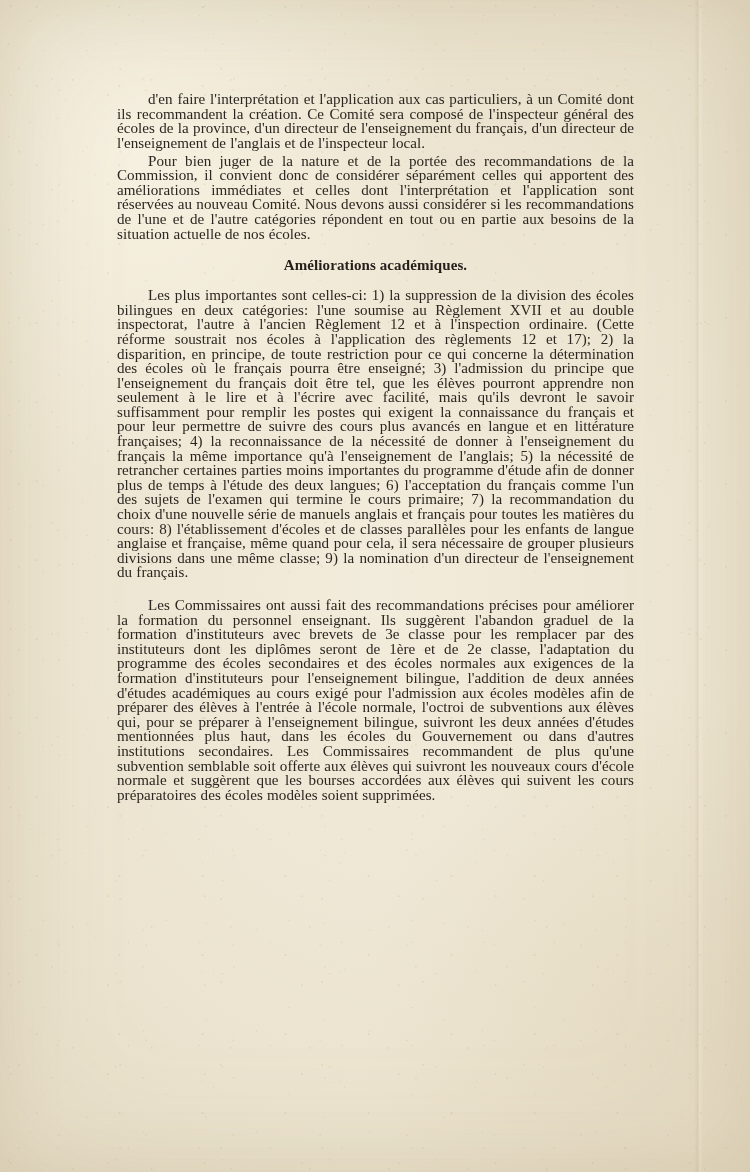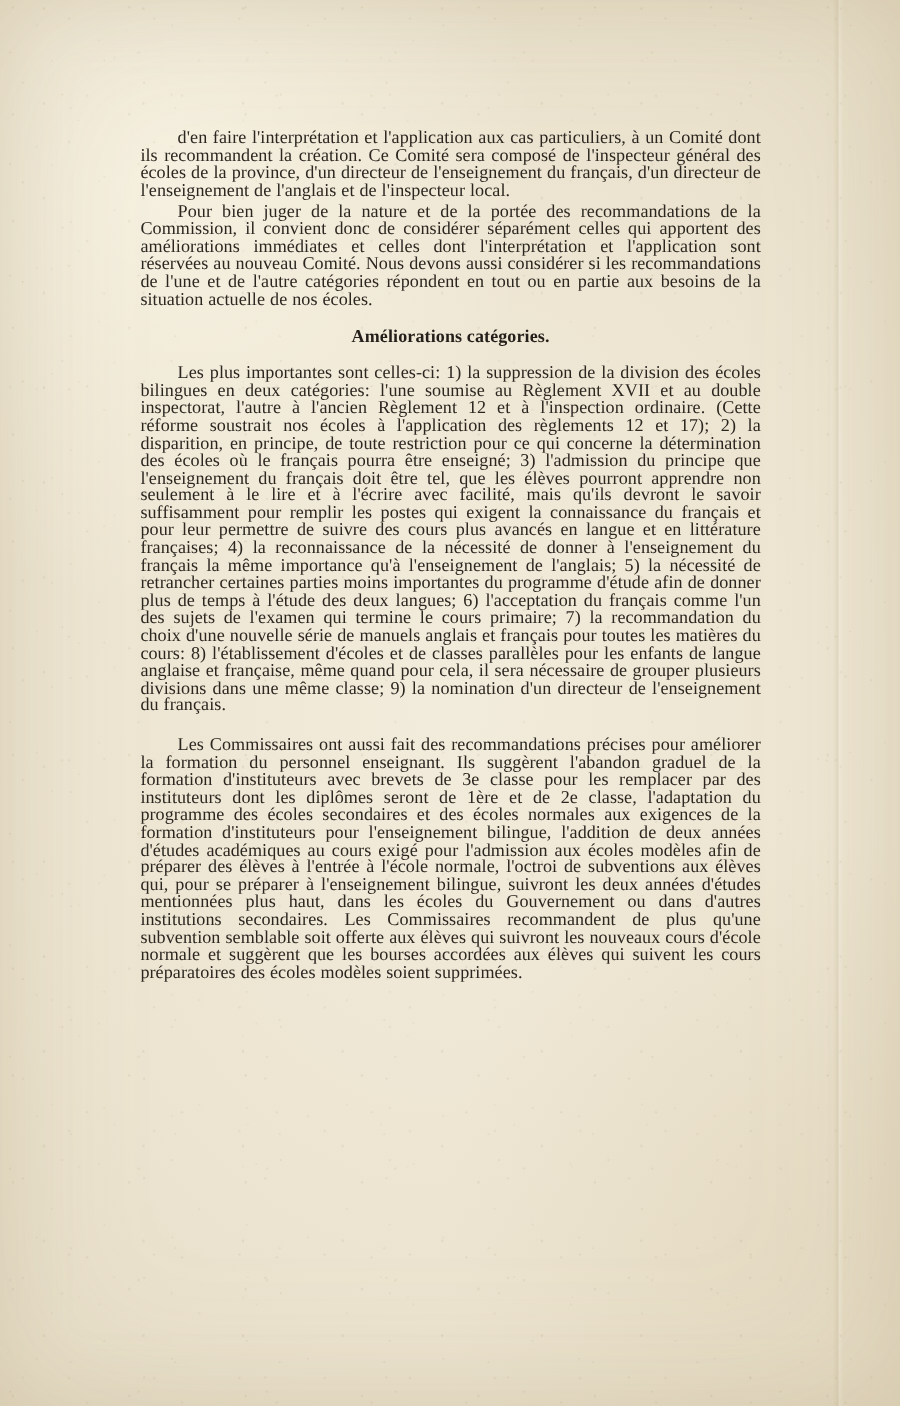--- a/index.html
+++ b/index.html
@@ -74,21 +74,21 @@
     inset: 0;
     pointer-events: none;
     box-shadow:
       inset 0 0 60px rgba(183,165,126,0.22),
       inset 0 0 140px rgba(183,165,126,0.12);
   }
 
   #column {
     position: absolute;
     left: 117px;
-    top: 108px;
+    top: 92px;
     width: 517px;
   }
 
   .para {
     margin: 0;
     color: #2b2620;
     font-size: 15.1px;
     line-height: 14.6px;
     text-align: justify;
     text-indent: 31px;
@@ -135,21 +135,21 @@
   <div id="grain"></div>
   <div id="crease"></div>
 
   <div id="column">
 
     <p class="para">d'en faire l'interprétation et l'application aux cas particuliers, à un Comité dont ils recommandent la création. Ce Comité sera composé de l'inspecteur général des écoles de la province, d'un directeur de l'enseignement du français, d'un directeur de l'enseignement de l'anglais et de l'inspecteur local.</p>
 
     <p class="para">Pour bien juger de la nature et de la portée des recommandations de la Commission, il convient donc de considérer séparément celles qui apportent des améliorations immédiates et celles dont l'interprétation et l'application sont réservées au nouveau Comité. Nous devons aussi considérer si les recommandations de l'une et de l'autre catégories répondent en tout ou en partie aux besoins de la situation actuelle de nos écoles.</p>
 
     <div class="heading-wrap">
-      <h2 class="heading">Améliorations catégories.</h2>
+      <h2 class="heading">Améliorations académiques.</h2>
     </div>
 
     <p class="para">Les plus importantes sont celles-ci: 1) la suppression de la division des écoles bilingues en deux catégories: l'une soumise au Règlement XVII et au double inspectorat, l'autre à l'ancien Règlement 12 et à l'inspection ordinaire. (Cette réforme soustrait nos écoles à l'application des règlements 12 et 17); 2) la disparition, en principe, de toute restriction pour ce qui concerne la détermination des écoles où le français pourra être enseigné; 3) l'admission du principe que l'enseignement du français doit être tel, que les élèves pourront apprendre non seulement à le lire et à l'écrire avec facilité, mais qu'ils devront le savoir suffisamment pour remplir les postes qui exigent la connaissance du français et pour leur permettre de suivre des cours plus avancés en langue et en littérature françaises; 4) la reconnaissance de la nécessité de donner à l'enseignement du français la même importance qu'à l'enseignement de l'anglais; 5) la nécessité de retrancher certaines parties moins importantes du programme d'étude afin de donner plus de temps à l'étude des deux langues; 6) l'acceptation du français comme l'un des sujets de l'examen qui termine le cours primaire; 7) la recommandation du choix d'une nouvelle série de manuels anglais et français pour toutes les matières du cours: 8) l'établissement d'écoles et de classes parallèles pour les enfants de langue anglaise et française, même quand pour cela, il sera nécessaire de grouper plusieurs divisions dans une même classe; 9) la nomination d'un directeur de l'enseignement du français.</p>
 
     <p class="para tight-follow">Les Commissaires ont aussi fait des recommandations précises pour améliorer la formation du personnel enseignant. Ils suggèrent l'abandon graduel de la formation d'instituteurs avec brevets de 3e classe pour les remplacer par des instituteurs dont les diplômes seront de 1ère et de 2e classe, l'adaptation du programme des écoles secondaires et des écoles normales aux exigences de la formation d'instituteurs pour l'enseignement bilingue, l'addition de deux années d'études académiques au cours exigé pour l'admission aux écoles modèles afin de préparer des élèves à l'entrée à l'école normale, l'octroi de subventions aux élèves qui, pour se préparer à l'enseignement bilingue, suivront les deux années d'études mentionnées plus haut, dans les écoles du Gouvernement ou dans d'autres institutions secondaires. Les Commissaires recommandent de plus qu'une subvention semblable soit offerte aux élèves qui suivront les nouveaux cours d'école normale et suggèrent que les bourses accordées aux élèves qui suivent les cours préparatoires des écoles modèles soient supprimées.</p>
 
   </div>
 
   <div id="vignette"></div>
 

